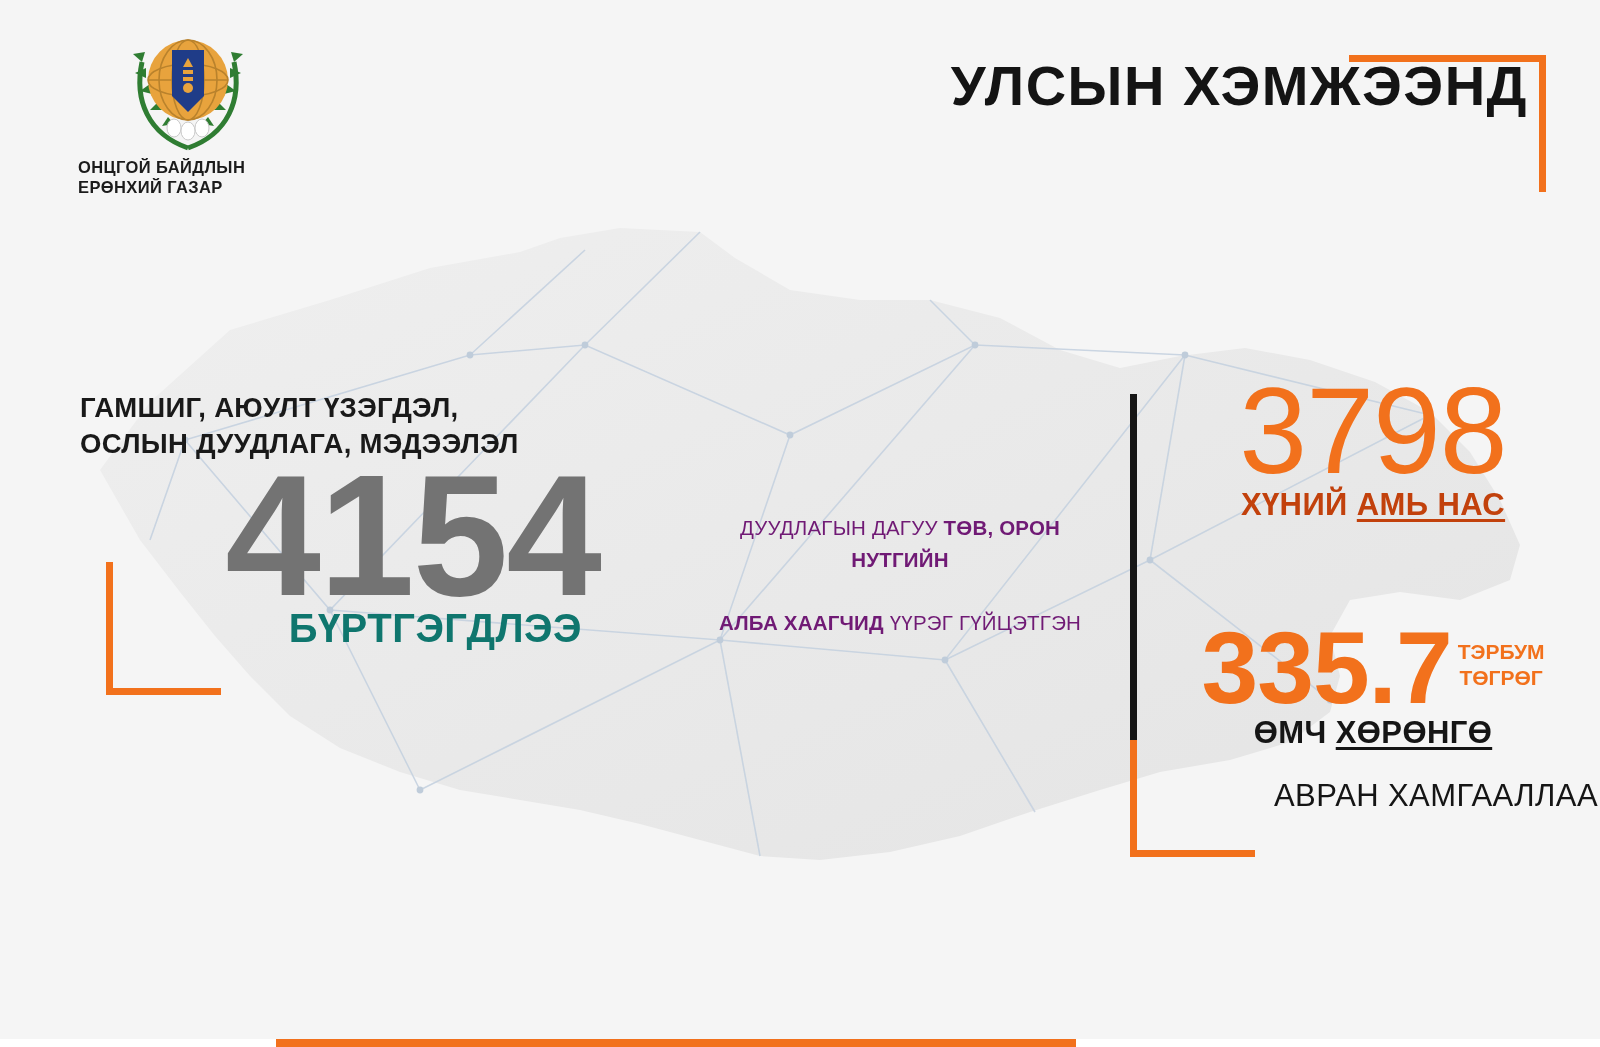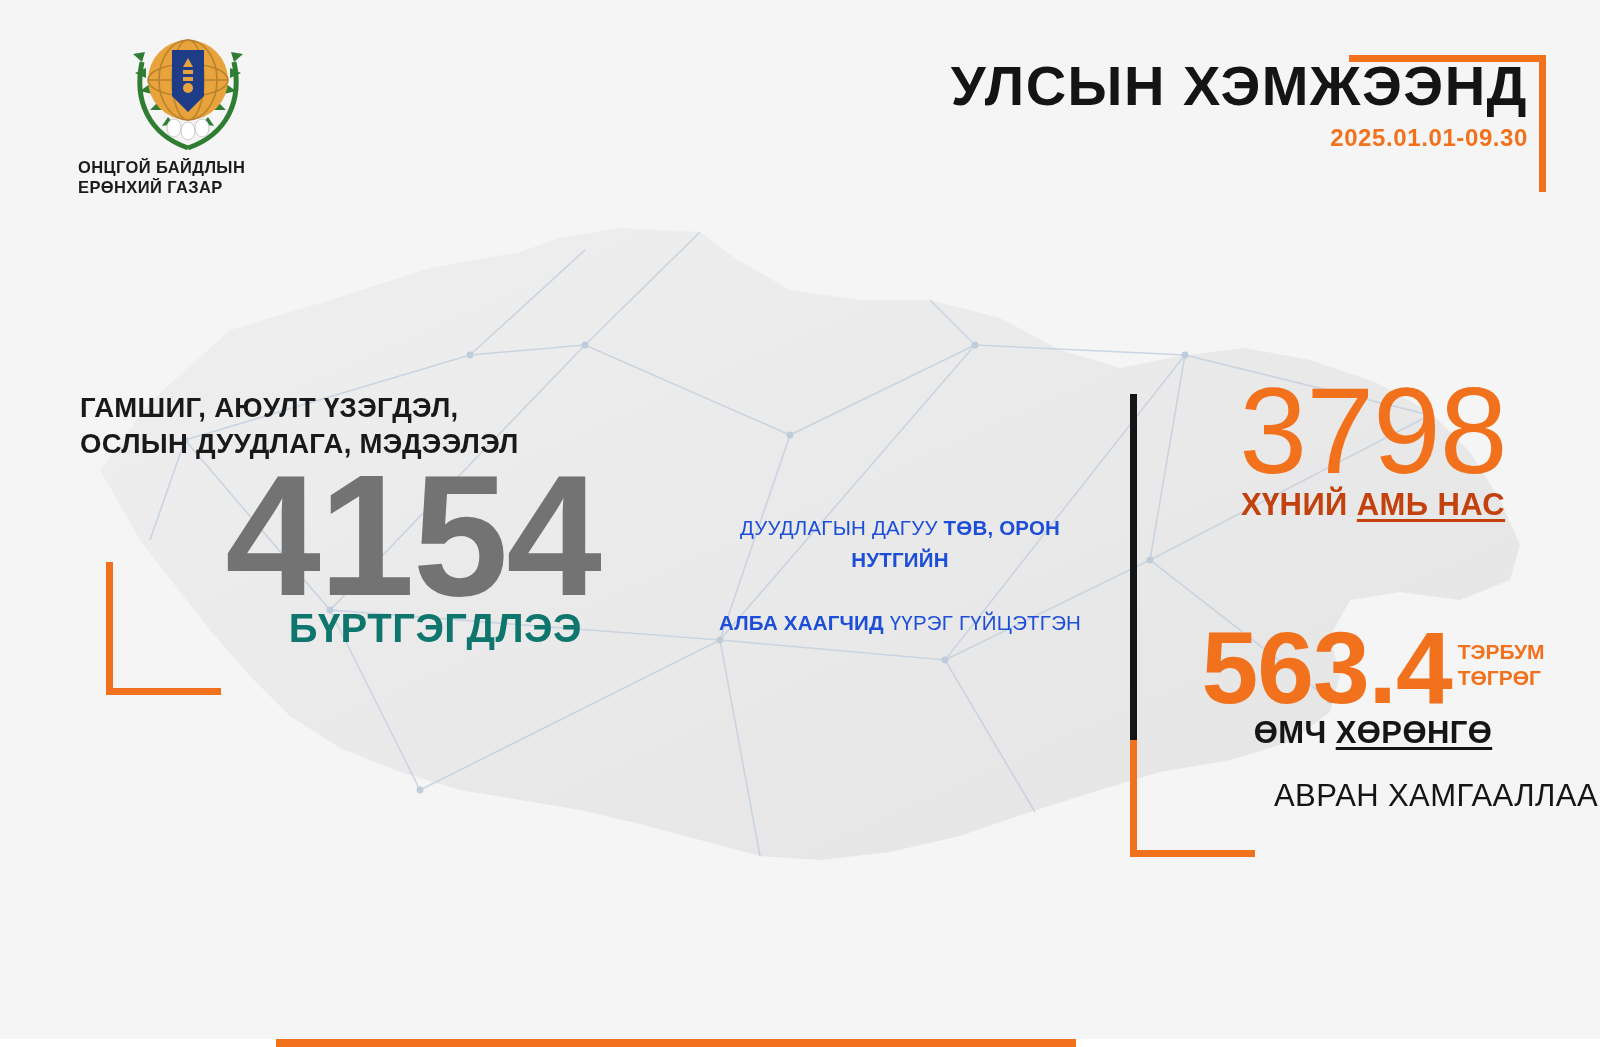--- a/index.html
+++ b/index.html
@@ -132,21 +132,21 @@
 
   
   .center-text {
     position: absolute;
     left: 690px;
     top: 512px;
     width: 420px;
     text-align: center;
     font-size: 20.5px;
     line-height: 1.55;
-    color: #1d4ed8;
+    color: #701a75;
     letter-spacing: 0.2px;
   }
   .center-text b { font-weight: bold; }
   .center-text span.light { font-weight: normal; }
 
   
   .right-col {
     position: absolute;
     left: 1130px;
     top: 378px;
@@ -211,21 +211,21 @@
     line-height: 0.9;
     letter-spacing: -1px;
   }
   .stat-b .unit {
     margin-left: 6px;
     margin-top: 16px;
     font-size: 21px;
     font-weight: bold;
     color: #f2711c;
     line-height: 1.22;
-    text-align: left;
+    text-align: center;
     white-space: pre-line;
   }
   .stat-b .lbl {
     font-size: 31px;
     font-weight: bold;
     color: #151515;
     letter-spacing: 0.4px;
     margin-top: 0px;
   }
   .stat-b .lbl u { text-decoration: underline; text-decoration-thickness: 3px; text-underline-offset: 4px; }
@@ -363,21 +363,20 @@
         </g>
       </svg>
     </div>
     <div class="logo-caption">ОНЦГОЙ БАЙДЛЫН
 ЕРӨНХИЙ ГАЗАР</div>
   </div>
 
   <div class="header-right">
     <div class="header-bracket"></div>
     <div class="header-title">УЛСЫН ХЭМЖЭЭНД</div>
-    <div class="header-date">2025.01.01-09.30</div>
   </div>
 
   <div class="left-stat">
     <div class="left-bracket"></div>
     <div class="left-stat-label">ГАМШИГ, АЮУЛТ ҮЗЭГДЭЛ,
 ОСЛЫН ДУУДЛАГА, МЭДЭЭЛЭЛ</div>
     <div class="left-stat-number">4154</div>
     <div class="left-stat-sub">БҮРТГЭГДЛЭЭ</div>
   </div>
 
@@ -393,21 +392,21 @@
 
     <div class="stat-a">
       <div class="num">3798</div>
       <div class="lbl">
         <span>ХҮНИЙ </span><u>АМЬ НАС</u>
       </div>
     </div>
 
     <div class="stat-b">
       <div class="numrow">
-        <div class="num">563.4</div>
+        <div class="num">335.7</div>
         <div class="unit">ТЭРБУМ
 ТӨГРӨГ</div>
       </div>
       <div class="lbl">
         <span>ӨМЧ </span><u>ХӨРӨНГӨ</u>
       </div>
     </div>
 
     <div class="rescue-label">АВРАН ХАМГААЛЛАА</div>
   </div>

